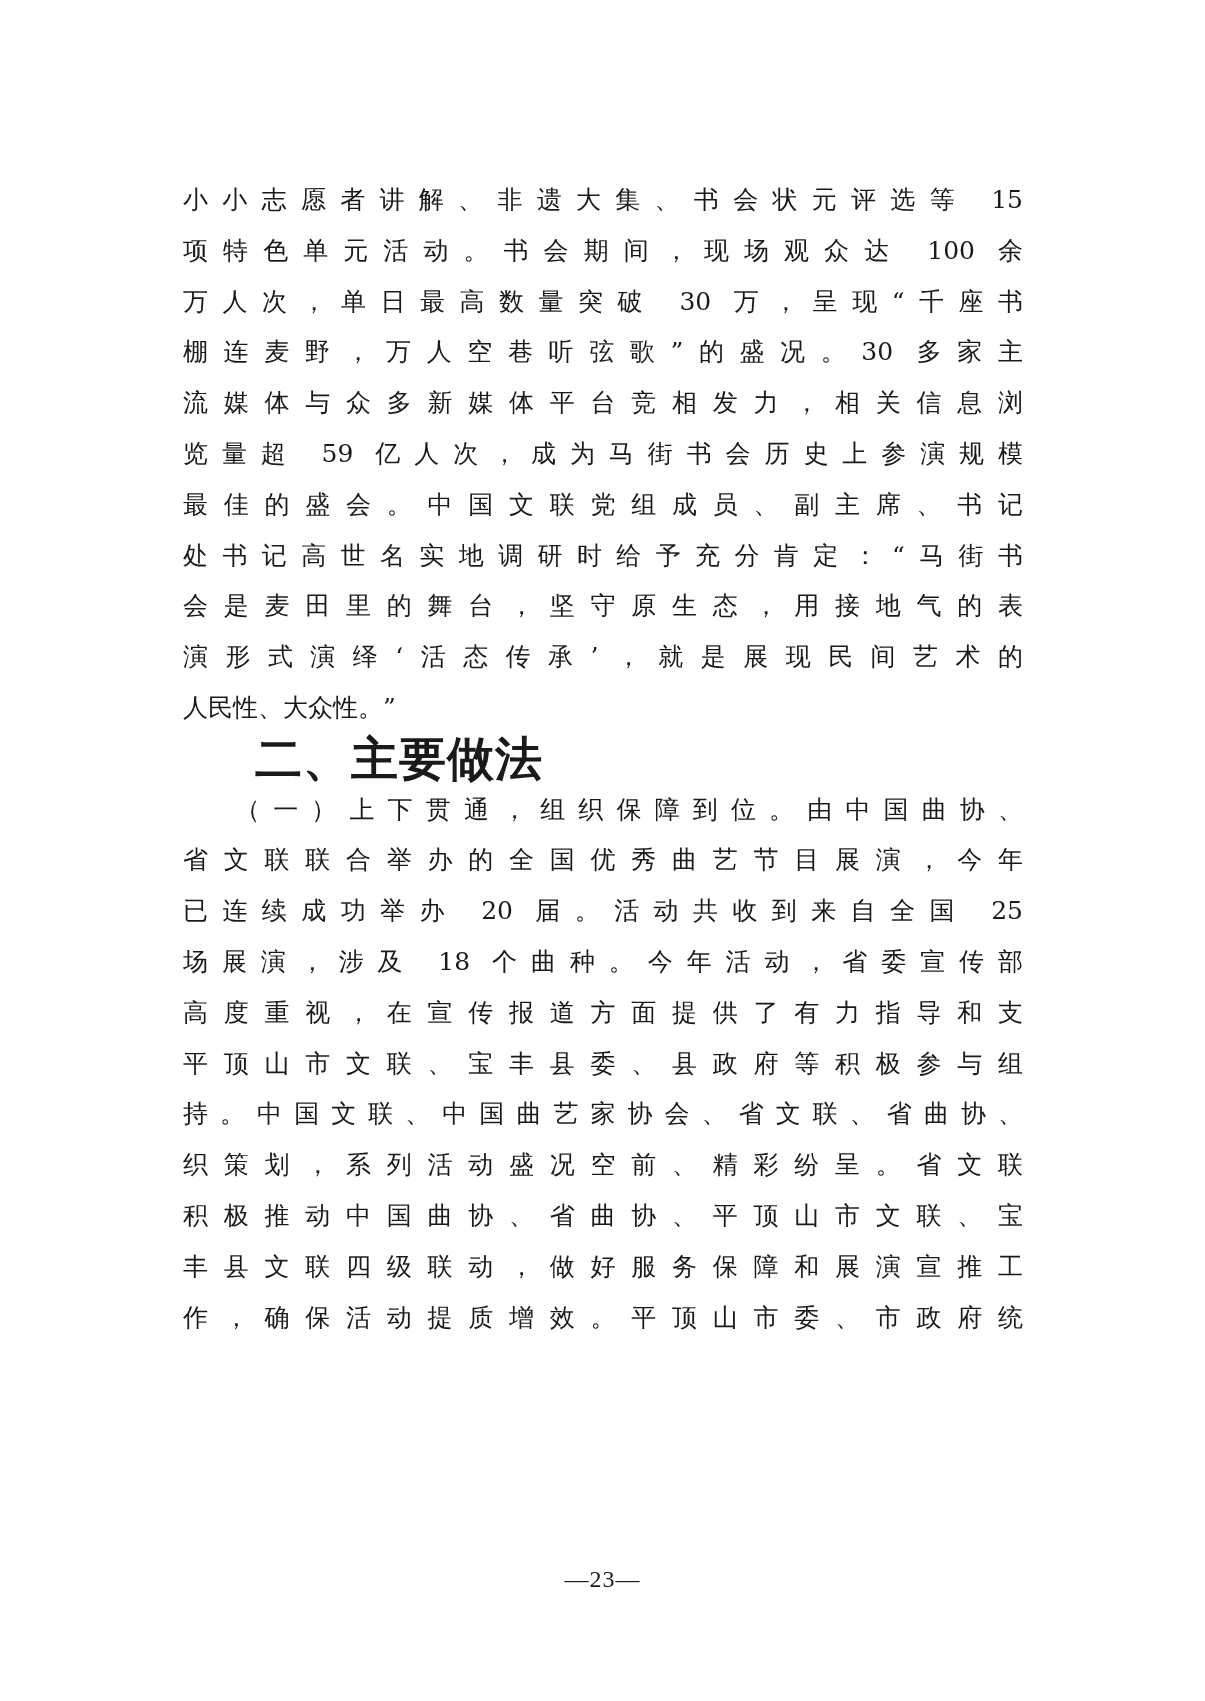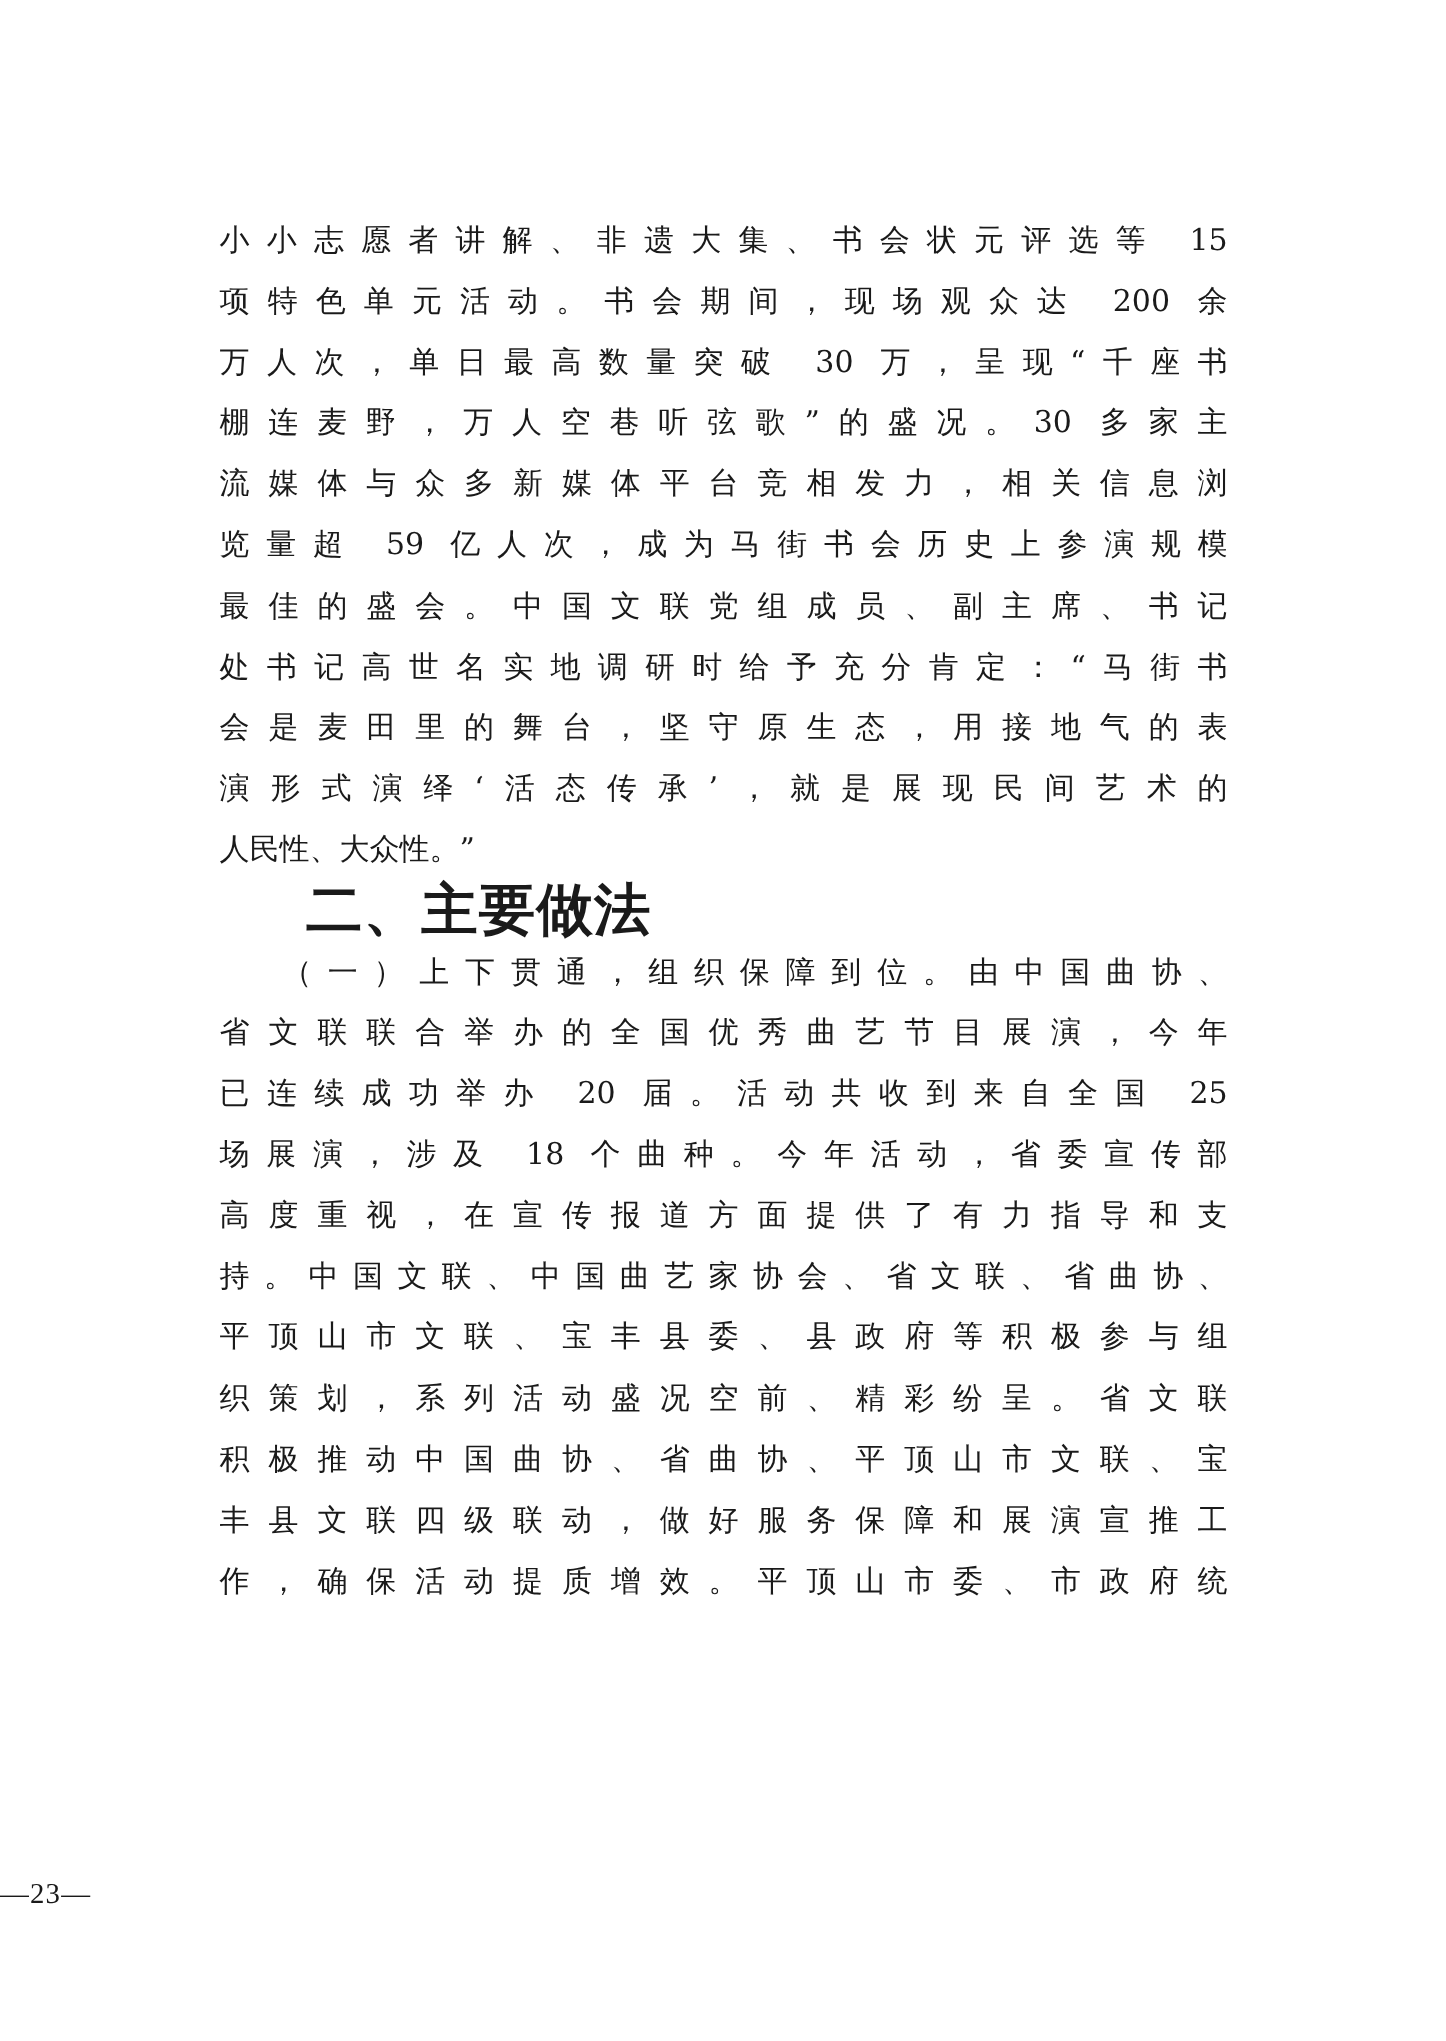--- a/index.html
+++ b/index.html
@@ -56,56 +56,57 @@
     }
     .subhead {
       font-weight: normal;
       font-family: Liberation Mono, monospace;
     }
     .page-number {
       position: absolute;
       top: 1566px;
       left: 0;
       width: 1205px;
+      text-align: center;
       font-size: 24px;
       font-family: "Liberation Serif", "DejaVu Serif", serif;
       color: #1a1a1a;
       letter-spacing: 1px;
     }
   </style>
 </head>
 <body>
 
 <div class="page">
   <div class="body-text">
 
     <div>
       <div class="line">小小志愿者讲解、非遗大集、书会状元评选等 15</div>
-      <div class="line">项特色单元活动。书会期间，现场观众达 200 余</div>
+      <div class="line">项特色单元活动。书会期间，现场观众达 100 余</div>
       <div class="line">万人次，单日最高数量突破 30 万，呈现“千座书</div>
       <div class="line">棚连麦野，万人空巷听弦歌”的盛况。30 多家主</div>
       <div class="line">流媒体与众多新媒体平台竞相发力，相关信息浏</div>
       <div class="line">览量超 59 亿人次，成为马街书会历史上参演规模</div>
       <div class="line">最佳的盛会。中国文联党组成员、副主席、书记</div>
       <div class="line">处书记高世名实地调研时给予充分肯定：“马街书</div>
       <div class="line">会是麦田里的舞台，坚守原生态，用接地气的表</div>
       <div class="line">演形式演绎‘活态传承’，就是展现民间艺术的</div>
       <div class="line last">人民性、大众性。”</div>
     </div>
 
     <div class="heading">二、主要做法</div>
 
     <div>
       <div class="line indent"><span class="subhead">（一）上下贯通，组织保障到位。</span><span>由中国曲协、</span></div>
       <div class="line">省文联联合举办的全国优秀曲艺节目展演，今年</div>
       <div class="line">已连续成功举办 20 届。活动共收到来自全国 25</div>
       <div class="line">场展演，涉及 18 个曲种。今年活动，省委宣传部</div>
       <div class="line">高度重视，在宣传报道方面提供了有力指导和支</div>
+      <div class="line">平顶山市文联、宝丰县委、县政府等积极参与组</div>
       <div class="line">持。中国文联、中国曲艺家协会、省文联、省曲协、</div>
-      <div class="line">平顶山市文联、宝丰县委、县政府等积极参与组</div>
       <div class="line">织策划，系列活动盛况空前、精彩纷呈。省文联</div>
       <div class="line">积极推动中国曲协、省曲协、平顶山市文联、宝</div>
       <div class="line">丰县文联四级联动，做好服务保障和展演宣推工</div>
       <div class="line">作，确保活动提质增效。平顶山市委、市政府统</div>
     </div>
 
   </div>
 
   <div class="page-number">—23—</div>
 </div>

